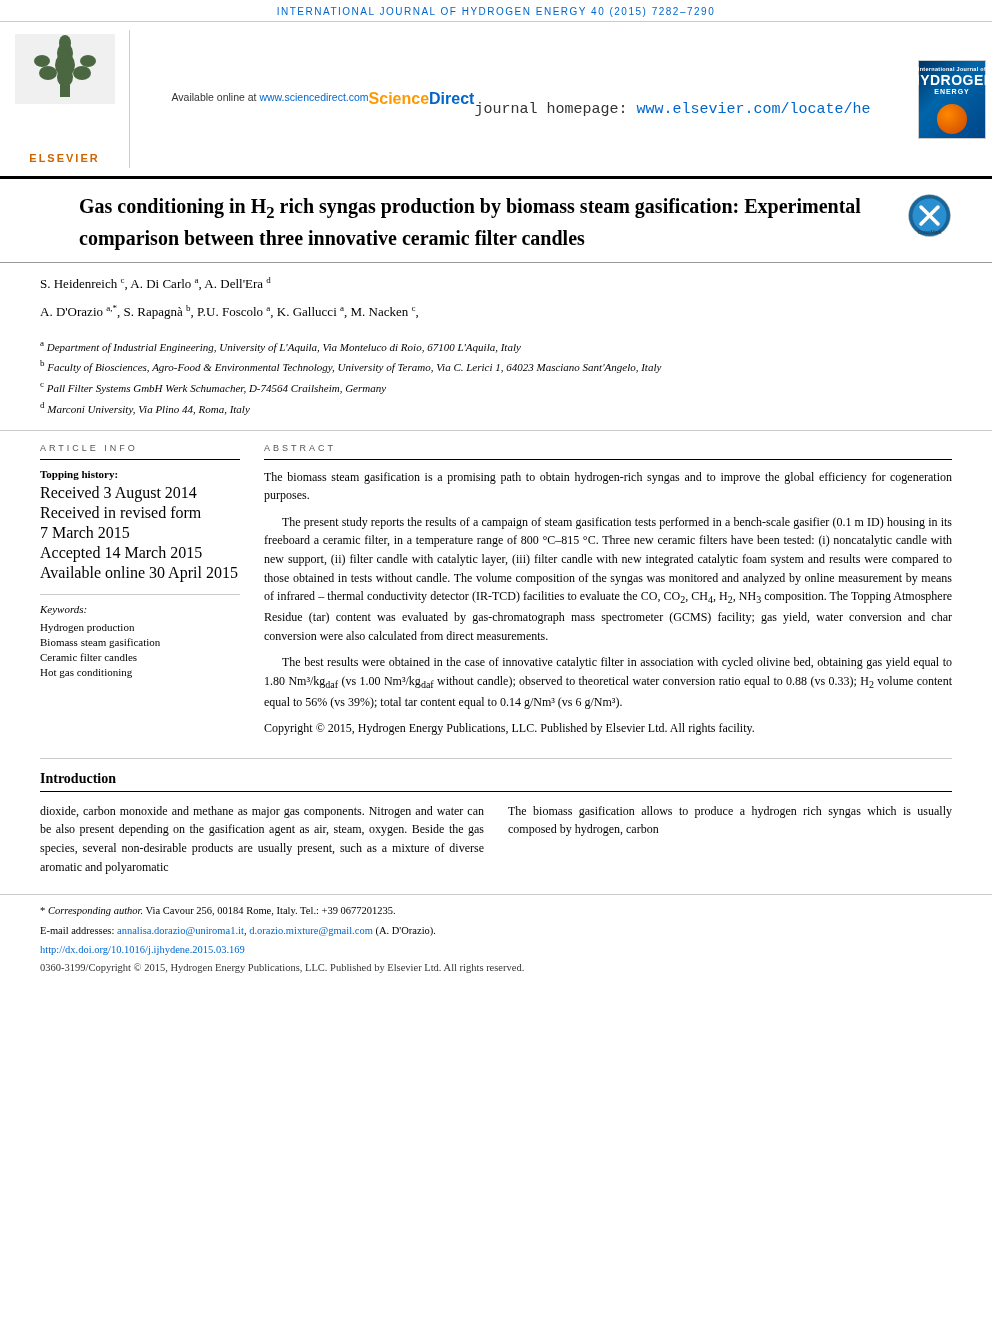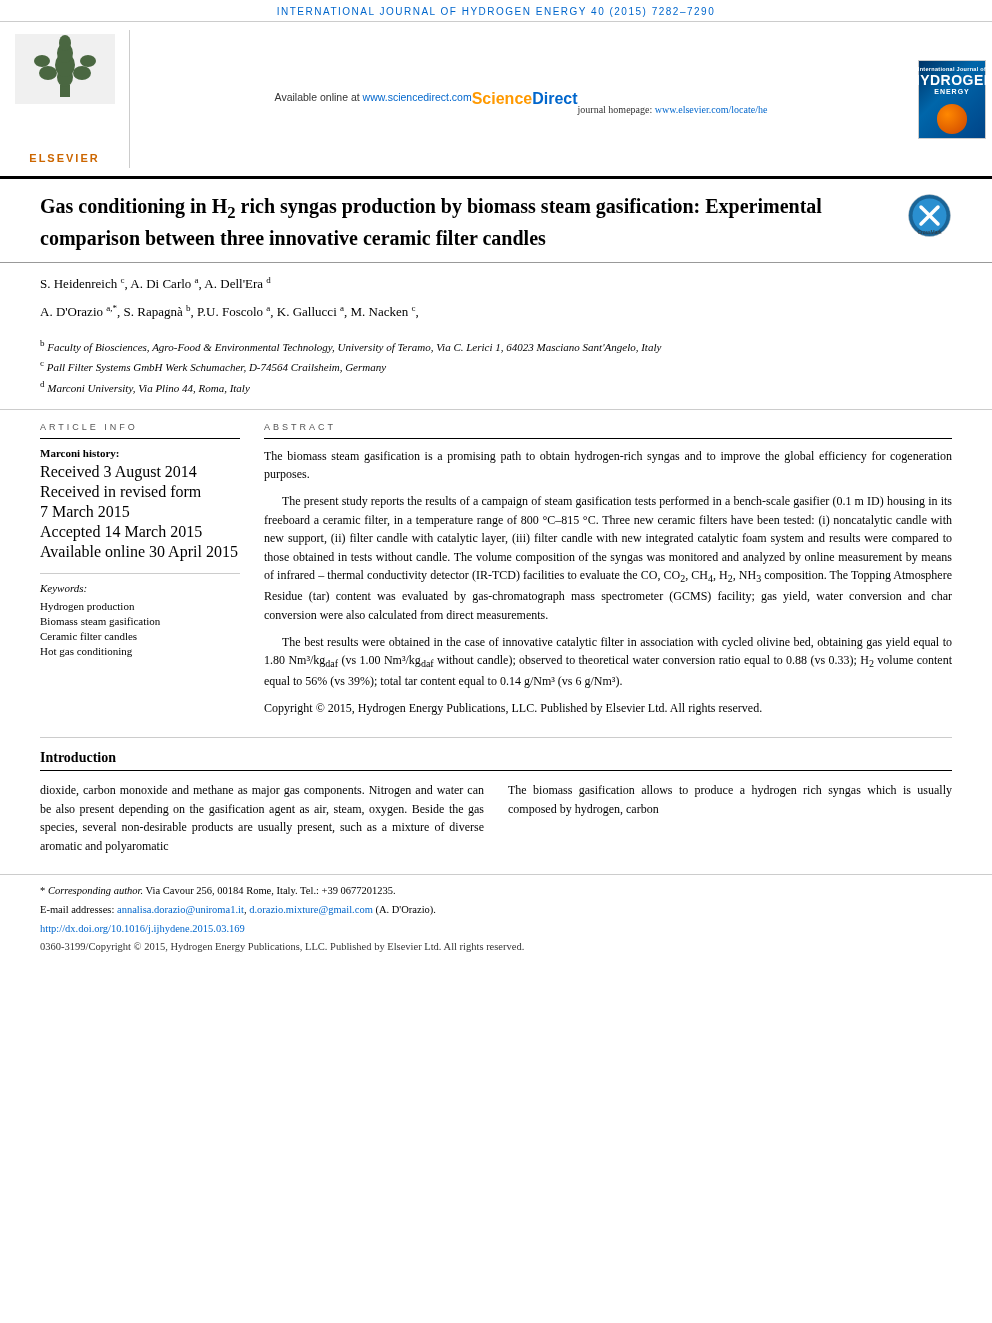--- a/index.html
+++ b/index.html
@@ -100,22 +100,22 @@
 
     .sciencedirect-brand .sci {
       color: #f90;
     }
 
     .sciencedirect-brand .direct {
       color: #0066cc;
     }
 
     .journal-homepage {
-      font-family: Liberation Serif, serif;
-      font-size: 10px;
+      font-family: Liberation Mono, monospace;
+      font-size: 15px;
       color: #333;
       margin-top: 20px;
     }
 
     .journal-link {
       color: #0066cc;
     }
 
     .journal-cover {
       width: 80px;
@@ -171,20 +171,21 @@
     
     .article-section {
       padding: 14px 40px 10px 40px;
       border-bottom: 1px solid #999;
     }
 
     .article-title-row {
       display: flex;
       align-items: flex-start;
       justify-content: space-between;
+      margin-left: 39px;
     }
 
     .article-title {
       font-size: 20px;
       font-weight: bold;
       line-height: 1.35;
       flex: 1;
       padding-right: 20px;
     }
 
@@ -436,37 +437,40 @@
   <div class="authors-line">
     S. Heidenreich <sup>c</sup>, A. Di Carlo <sup>a</sup>, A. Dell'Era <sup>d</sup>
   </div>
   <div class="authors-line">
     A. D'Orazio <sup>a,*</sup>, S. Rapagnà <sup>b</sup>, P.U. Foscolo <sup>a</sup>, K. Gallucci <sup>a</sup>, M. Nacken <sup>c</sup>,
   </div>
 </div>
 
 <div class="affiliations">
   <div class="affil-item">
+    <sup>a</sup> <em>Department of Industrial Engineering, University of L'Aquila, Via Monteluco di Roio, 67100 L'Aquila, Italy</em>
+  </div>
+  <div class="affil-item">
     <sup>b</sup> <em>Faculty of Biosciences, Agro-Food &amp; Environmental Technology, University of Teramo, Via C. Lerici 1, 64023 Masciano Sant'Angelo, Italy</em>
   </div>
   <div class="affil-item">
     <sup>c</sup> <em>Pall Filter Systems GmbH Werk Schumacher, D-74564 Crailsheim, Germany</em>
   </div>
   <div class="affil-item">
     <sup>d</sup> <em>Marconi University, Via Plino 44, Roma, Italy</em>
   </div>
 </div>
 
 <div class="two-col">
 
   <div class="col-left">
     <div class="section-label">ARTICLE INFO</div>
     <div class="col-divider"></div>
 
-    <div class="article-info-label">Marconi history:</div>
+    <div class="article-info-label">Topping history:</div>
     <div class="article-info-value">Received 3 August 2014</div>
     <div class="article-info-value">Received in revised form</div>
     <div class="article-info-value">7 March 2015</div>
     <div class="article-info-value">Accepted 14 March 2015</div>
     <div class="article-info-value">Available online 30 April 2015</div>
 
     <div class="keywords-section">
       <div class="keywords-label">Keywords:</div>
       <div class="keyword-item">Hydrogen production</div>
       <div class="keyword-item">Biomass steam gasification</div>
@@ -476,21 +480,21 @@
   </div>
 
   <div class="col-right">
     <div class="section-label">ABSTRACT</div>
     <div class="col-divider"></div>
 
     <div class="abstract-text">
       <p>The biomass steam gasification is a promising path to obtain hydrogen-rich syngas and to improve the global efficiency for cogeneration purposes.</p>
       <p>The present study reports the results of a campaign of steam gasification tests performed in a bench-scale gasifier (0.1 m ID) housing in its freeboard a ceramic filter, in a temperature range of 800 °C–815 °C. Three new ceramic filters have been tested: (i) noncatalytic candle with new support, (ii) filter candle with catalytic layer, (iii) filter candle with new integrated catalytic foam system and results were compared to those obtained in tests without candle. The volume composition of the syngas was monitored and analyzed by online measurement by means of infrared – thermal conductivity detector (IR-TCD) facilities to evaluate the CO, CO<sub>2</sub>, CH<sub>4</sub>, H<sub>2</sub>, NH<sub>3</sub> composition. The Topping Atmosphere Residue (tar) content was evaluated by gas-chromatograph mass spectrometer (GCMS) facility; gas yield, water conversion and char conversion were also calculated from direct measurements.</p>
       <p>The best results were obtained in the case of innovative catalytic filter in association with cycled olivine bed, obtaining gas yield equal to 1.80 Nm³/kg<sub>daf</sub> (vs 1.00 Nm³/kg<sub>daf</sub> without candle); observed to theoretical water conversion ratio equal to 0.88 (vs 0.33); H<sub>2</sub> volume content equal to 56% (vs 39%); total tar content equal to 0.14 g/Nm³ (vs 6 g/Nm³).</p>
-      <p style="text-indent:0;">Copyright © 2015, Hydrogen Energy Publications, LLC. Published by Elsevier Ltd. All rights reserved.</p>
+      <p style="text-indent:0;">Copyright © 2015, Hydrogen Energy Publications, LLC. Published by Elsevier Ltd. All rights facility.</p>
     </div>
   </div>
 
 </div>
 
 <hr class="section-divider">
 
 <div class="intro-section">
   <div class="intro-title">Introduction</div>
 

